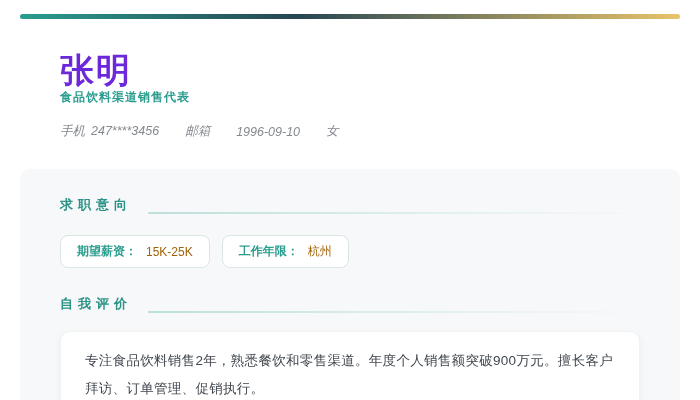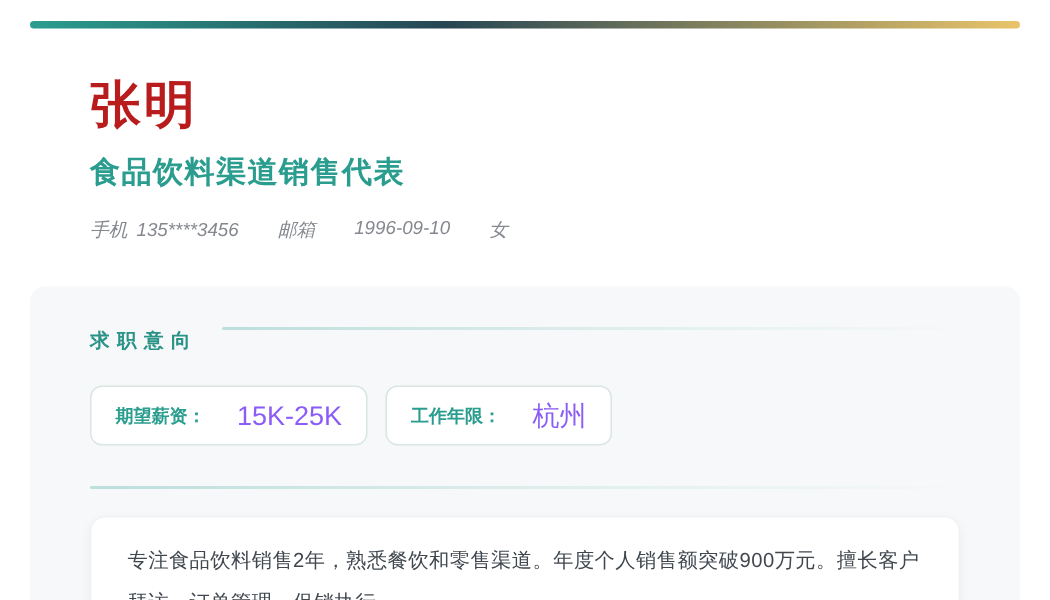--- a/index.html
+++ b/index.html
@@ -14,75 +14,74 @@
     height: 5px;
     border-radius: 3px;
     background: linear-gradient(90deg, #2a9d8f 0%, #264653 42%, #e9c46a 100%);
   }
   .header { padding: 0 60px; }
   .name {
     margin-top: 33px;
     font-size: 34px;
     font-weight: bold;
     letter-spacing: 2px;
-    color: #b91c1c;
+    color: #6d28d9;
     line-height: 1.1;
   }
   .job-title {
-    margin-top: 12px;
-    font-size: 20px;
+    font-size: 12px;
     font-weight: bold;
     letter-spacing: 1px;
     color: #2a9d8f;
   }
   .contact-row {
     margin-top: 17px;
     display: flex;
-    align-items: flex-start;
+    align-items: center;
     gap: 26px;
     font-size: 12.5px;
     font-style: italic;
     color: #85898f;
     white-space: nowrap;
   }
   .contact-item { display: flex; gap: 6px; align-items: baseline; }
   .contact-item .bold { font-weight: bold; }
   .card {
     margin: 29px 20px 0 20px;
     height: 260px;
     background: #f6f8f9;
     border-radius: 10px;
     padding: 27px 40px 0 40px;
   }
-  .section-head { display: flex; align-items: flex-start; gap: 16px; }
+  .section-head { display: flex; align-items: flex-end; gap: 16px; }
   .section-title {
     font-size: 13px;
     font-weight: bold;
     letter-spacing: 5px;
     color: #2a9287;
     flex: 0 0 auto;
   }
   .section-line {
     flex: 1;
     height: 2px;
     border-radius: 1px;
     background: linear-gradient(90deg, rgba(42,157,143,0.28) 0%, rgba(42,157,143,0.08) 65%, rgba(42,157,143,0) 100%);
   }
   .pills { display: flex; gap: 12px; margin-top: 21px; }
   .pill {
     display: flex;
     align-items: center;
-    gap: 21px;
+    gap: 9px;
     background: #ffffff;
     border: 1px solid #d9e6e3;
     border-radius: 8px;
     padding: 7px 16px;
   }
   .pill-label { font-size: 12px; font-weight: bold; color: #2a9d8f; }
-  .pill-value { font-size: 18px; color: #8b5cf6; }
+  .pill-value { font-size: 12px; color: #a16207; }
   .section-2 { margin-top: 27px; }
   .eval-box {
     margin-top: 18px;
     background: #ffffff;
     border: 1px solid #f0f2f4;
     border-radius: 10px;
     padding: 15px 24px;
     box-shadow: 0 3px 8px rgba(40, 60, 70, 0.05);
   }
   .eval-text {
@@ -96,21 +95,21 @@
 <body>
 
 <div class="accent-bar"></div>
 
 <div class="header">
   <div class="name">张明</div>
   <div class="job-title">食品饮料渠道销售代表</div>
   <div class="contact-row">
     <div class="contact-item">
       <span>手机</span>
-      <span>135****3456</span>
+      <span>247****3456</span>
     </div>
     <div class="contact-item">
       <span>邮箱</span>
     </div>
     <div class="contact-item">
       <span>1996-09-10</span>
     </div>
     <div class="contact-item">
       <span>女</span>
     </div>
@@ -129,20 +128,21 @@
       <span class="pill-label">期望薪资：</span>
       <span class="pill-value">15K-25K</span>
     </div>
     <div class="pill">
       <span class="pill-label">工作年限：</span>
       <span class="pill-value">杭州</span>
     </div>
   </div>
 
   <div class="section-head section-2">
+    <div class="section-title">自我评价</div>
     <div class="section-line"></div>
   </div>
 
   <div class="eval-box">
     <div class="eval-text">专注食品饮料销售2年，熟悉餐饮和零售渠道。年度个人销售额突破900万元。擅长客户拜访、订单管理、促销执行。</div>
   </div>
 
 </div>
 
 </body></html>

